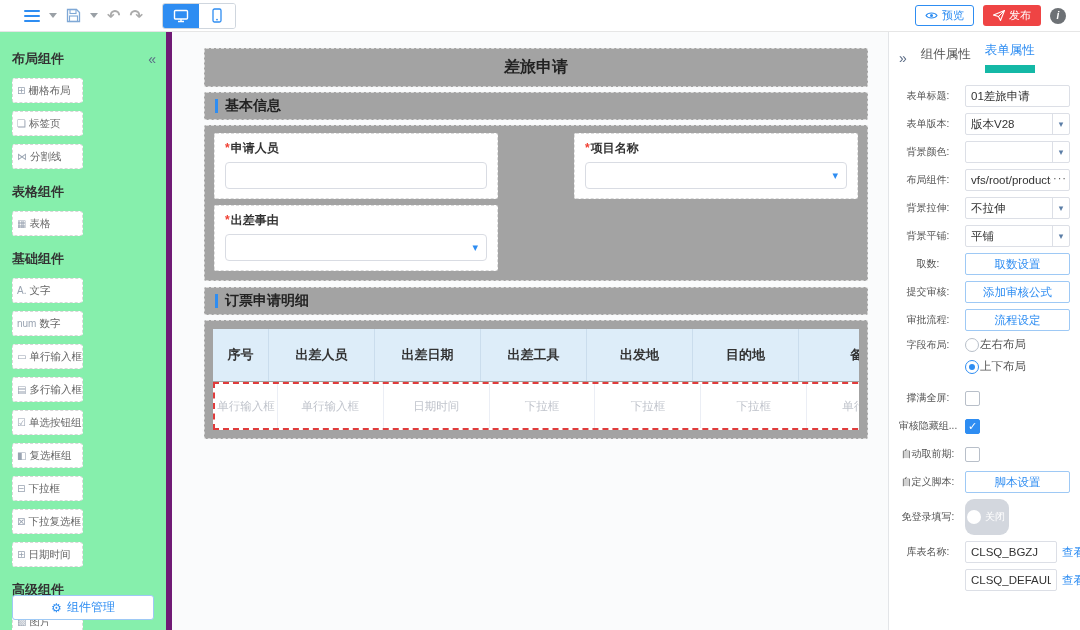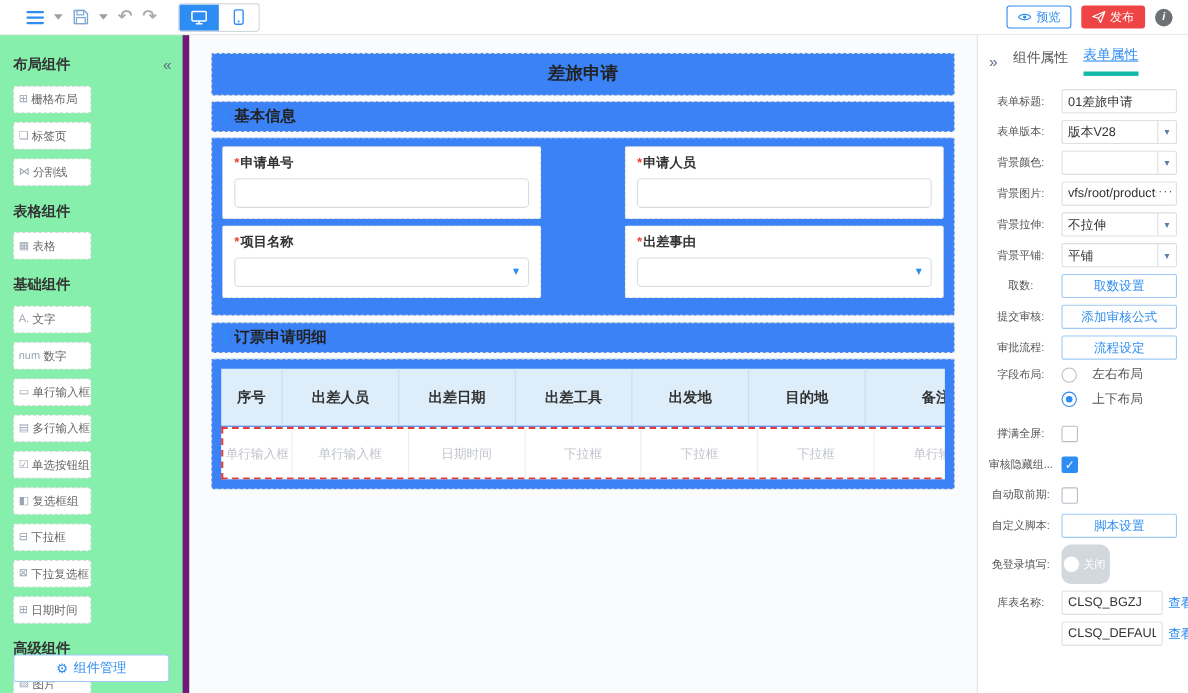--- a/index.html
+++ b/index.html
@@ -31,21 +31,21 @@
   .sb-title { font-size:13px; font-weight:bold; color:#333; }
   .sb-collapse { color:#5a6b85; font-size:14px; cursor:pointer; }
   .sb-grid { display:flex; flex-wrap:wrap; gap:8px; margin-bottom:14px; }
   .sb-item { width:71px; height:25px; background:#fff; border:1px dashed #d8d8d8; border-radius:3px; display:flex; align-items:center; padding:0 4px; gap:3px; cursor:grab; overflow:hidden; }
   .sb-item .g { color:#9aa4b2; font-size:10px; flex:0 0 auto; }
   .sb-item .t { color:#666; font-size:10.5px; white-space:nowrap; }
   .sb-manage { position:absolute; left:12px; right:12px; bottom:10px; height:25px; border:1px solid #9ec9f5; border-radius:3px; background:#fff; color:#2e8df2; font-size:12px; display:flex; align-items:center; justify-content:center; gap:5px; cursor:pointer; }
 
   
   .canvas { flex:1; background:#fafbfc; padding:16px 20px; overflow:hidden; }
-  .card { background:#3b82f6; border:1px dashed #d9d9d9; border-radius:2px; }
+  .card { background:#a3a3a3; border:1px dashed #d9d9d9; border-radius:2px;margin-left:12px; }
   .form-title-card { height:39px; display:flex; align-items:center; justify-content:center; font-size:16px; font-weight:bold; color:#222; margin-bottom:5px; }
   .section-card { height:28px; display:flex; align-items:center; padding:0 10px; margin-bottom:5px; }
   .section-bar { width:3px; height:14px; background:#2e8df2; margin-right:7px; }
   .section-title { font-size:14px; font-weight:bold; color:#222; }
   .fields-wrap { padding:7px 9px 9px; margin-bottom:6px; }
   .fields-grid { display:grid; grid-template-columns:1fr 1fr; column-gap:76px; row-gap:6px; }
   .field-box { border:1px dashed #dcdcdc; border-radius:2px; background:#fff; padding:6px 10px 9px; }
   .field-label { font-size:12px; font-weight:bold; color:#333; margin-bottom:5px; }
   .req { color:#f04134; margin-right:1px; }
   .f-input { position:relative; height:27px; border:1px solid #d9dce3; border-radius:4px; background:#fff; display:flex; align-items:center; padding:0 8px; }
@@ -60,33 +60,33 @@
   .trow { display:flex; background:#fff; border:2px dashed #e03c3c; margin-top:1px; }
   .td { height:44px; display:flex; align-items:center; justify-content:center; font-size:11.5px; color:#c0c4cc; border-right:1px solid #ebeef5; }
   .c1{width:56px;} .c2{width:106px;text-align:center;} .c3{width:106px;} .c4{width:106px;} .c5{width:106px;} .c6{width:106px;} .c7{width:129px;}
   .trow .c1{width:63px;} 
 
   
   .props { width:192px; flex:0 0 192px; background:#fff; border-left:1px solid #e3e5e8; padding:10px 10px 0 6px; }
   .props-tabs { display:flex; align-items:center; gap:14px; margin-bottom:12px; padding-left:4px; }
   .expand-ico { color:#5a6b85; font-size:14px; cursor:pointer; }
   .ptab { font-size:12.5px; color:#555; cursor:pointer; padding-bottom:6px; }
-  .ptab.active { color:#2e8df2; border-bottom:4px solid #14b8a6;text-decoration:underline; }
+  .ptab.active { color:#2e8df2; border-bottom:8px solid #14b8a6; }
   .prow { display:flex; align-items:center; margin-bottom:6px; min-height:22px; }
   .plabel { width:70px; flex:0 0 70px; text-align:center; color:#555; font-size:10px; padding-right:4px; white-space:nowrap; overflow:hidden; }
   .pctrl { flex:1; display:flex; align-items:center; }
   .pinput { width:100%; height:22px; border:1px solid #dcdfe6; border-radius:2px; font-size:11.5px; color:#333; padding:0 5px; font-family:inherit; background:#fff; }
   .combo { width:100%; height:22px; border:1px solid #dcdfe6; border-radius:2px; display:flex; align-items:center; background:#fff; cursor:pointer; }
   .combo .cv { flex:1; padding:0 5px; font-size:11.5px; color:#333; white-space:nowrap; overflow:hidden; }
   .combo .cc { width:17px; align-self:stretch; border-left:1px solid #dcdfe6; display:flex; align-items:center; justify-content:center; color:#5b7ea6; font-size:9px; }
   .input-more { position:relative; width:100%; }
   .input-more .pinput { padding-right:18px; }
   .more-dots { position:absolute; right:3px; top:3px; font-size:11px; color:#555; letter-spacing:1px; cursor:pointer; }
   .pbtn { width:100%; height:22px; border:1px solid #9ec9f5; border-radius:2px; background:#fff; color:#2e8df2; font-size:11.5px; display:flex; align-items:center; justify-content:center; cursor:pointer; }
-  .radio-line { display:flex; align-items:center; gap:14px; margin-bottom:7px; cursor:pointer; }
+  .radio-line { display:flex; align-items:center; gap:1px; margin-bottom:7px; cursor:pointer; }
   .radio { width:14px; height:14px; border-radius:50%; border:1px solid #b8bfc9; background:#fff; position:relative; }
   .radio.sel { border-color:#2e8df2; }
   .radio.sel::after { content:""; position:absolute; left:3px; top:3px; width:6px; height:6px; border-radius:50%; background:#2e8df2; }
   .rlabel { font-size:11.5px; color:#555; }
   .cbox { width:15px; height:15px; border:1px solid #b8bfc9; border-radius:2px; background:#fff; cursor:pointer; display:flex; align-items:center; justify-content:center; }
   .cbox.on { background:#2e8df2; border-color:#2e8df2; color:#fff; font-size:11px; }
   .toggle { width:44px; height:36px; border-radius:9px; background:#d3d7de; display:flex; align-items:center; padding:2px; gap:4px; cursor:pointer; }
   .knob { width:14px; height:14px; border-radius:50%; background:#fff; }
   .tog-txt { font-size:10px; color:#fff; }
   .view-link { color:#2e8df2; font-size:11.5px; margin-left:5px; cursor:pointer; white-space:nowrap; }
@@ -253,24 +253,20 @@
         </div>
 
       <div class="card section-card">
         <span class="section-bar"></span>
         <span class="section-title">基本信息</span>
       </div>
 
       <div class="card fields-wrap">
         <div class="fields-grid">
           <div class="field-box">
-            <div class="field-label"><span class="req">*</span><span>申请单号</span></div>
-            <div class="f-input"></div>
-          </div>
-          <div class="field-box">
             <div class="field-label"><span class="req">*</span><span>申请人员</span></div>
             <div class="f-input"></div>
           </div>
           <div class="field-box">
             <div class="field-label"><span class="req">*</span><span>项目名称</span></div>
             <div class="f-input">
               <span class="suffix caret-blue">▾</span>
             </div>
           </div>
           <div class="field-box">
@@ -339,21 +335,21 @@
       <div class="prow">
         <span class="plabel">背景颜色:</span>
         <span class="pctrl">
             <span class="combo">
               <span class="cv"></span>
               <span class="cc">▾</span>
             </span>
           </span>
       </div>
       <div class="prow">
-        <span class="plabel">背景图片:</span>
+        <span class="plabel">布局组件:</span>
         <span class="pctrl">
             <span class="input-more"><input class="pinput" value="vfs/root/products/eqf" style=""><span class="more-dots">···</span></span>
           </span>
       </div>
       <div class="prow">
         <span class="plabel">背景拉伸:</span>
         <span class="pctrl">
             <span class="combo">
               <span class="cv">不拉伸</span>
               <span class="cc">▾</span>

